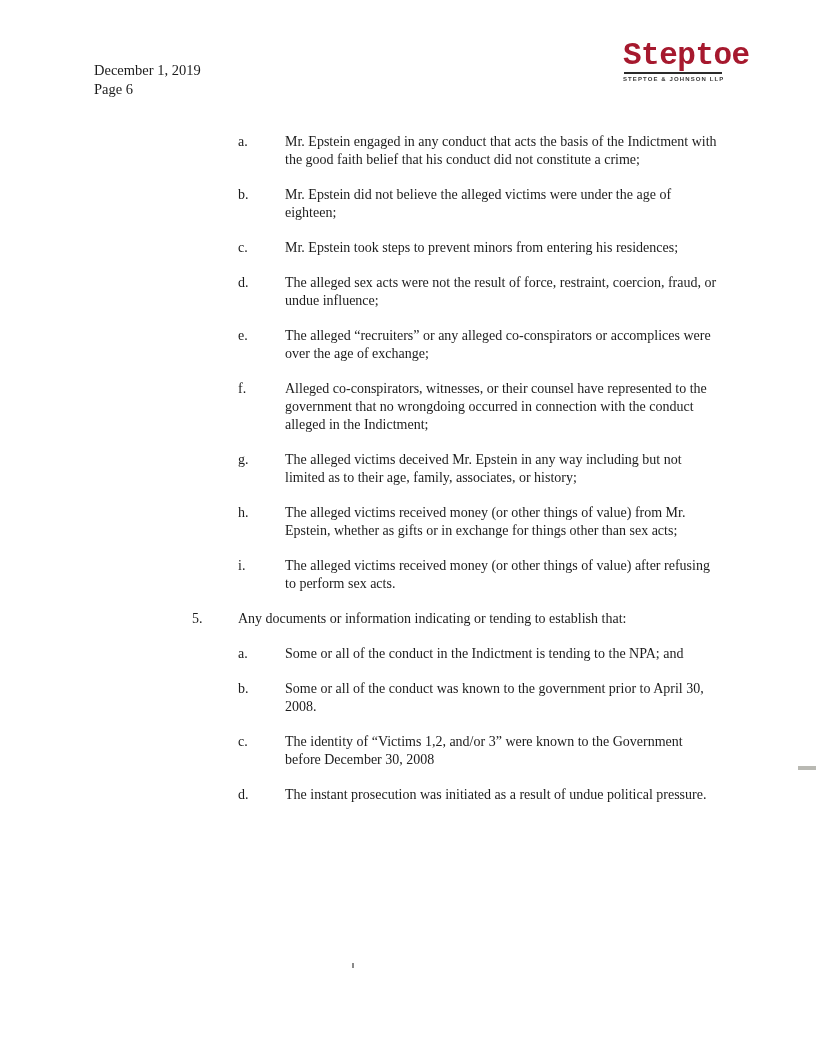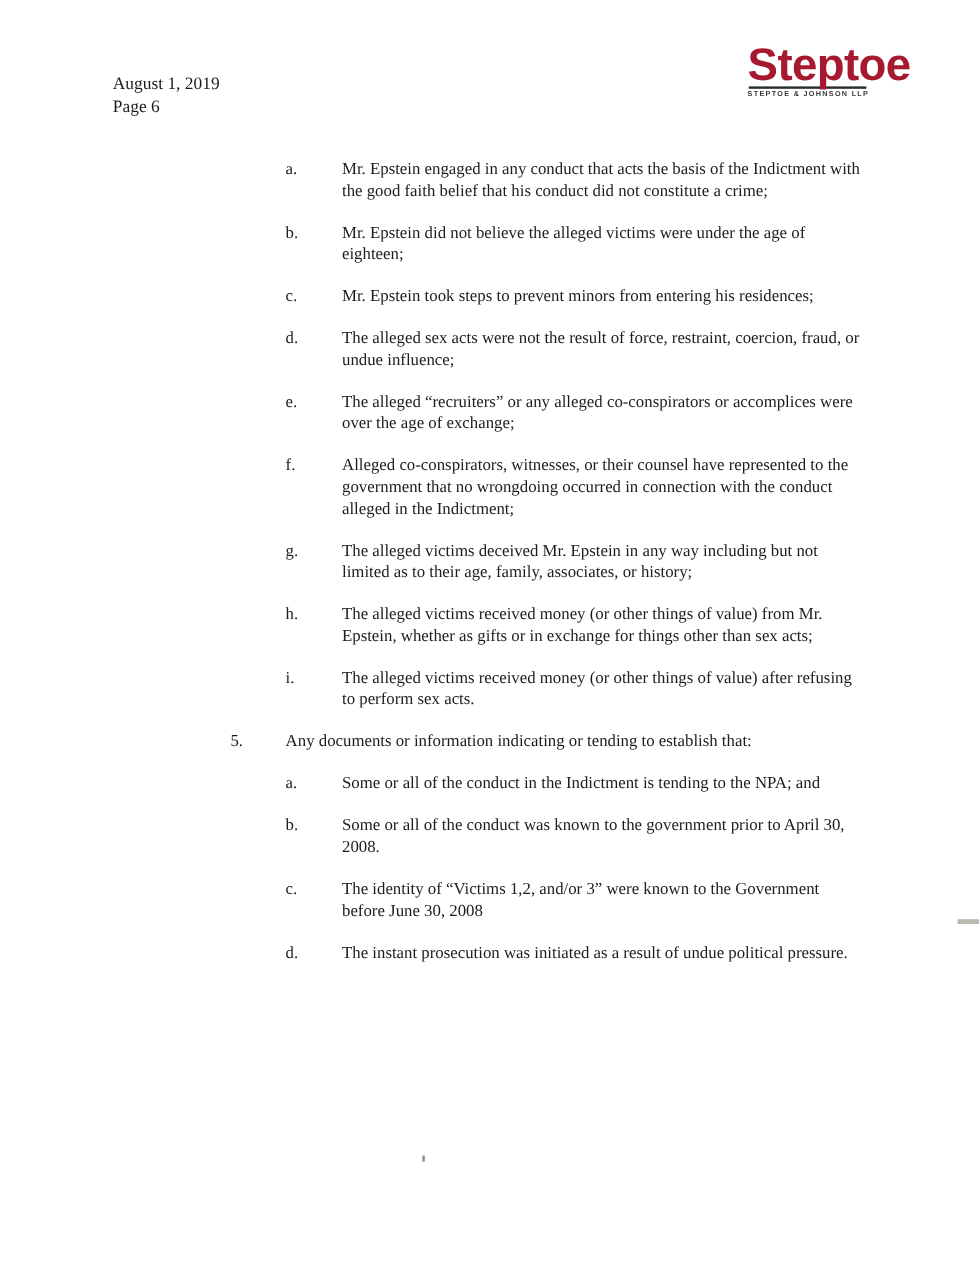--- a/index.html
+++ b/index.html
@@ -27,23 +27,23 @@
   }
   
   .logo {
     position: absolute;
     left: 623px;
     top: 40px;
     width: 100px;
     text-align: center;
   }
   .logo-wordmark {
-    font-family: Liberation Sans, sans-serif;
+    font-family: Liberation Mono, monospace;
     font-weight: bold;
-    font-size: 38px;
+    font-size: 31px;
     line-height: 31px;
     color: #A6192E;
     letter-spacing: -0.5px;
   }
   .logo-rule {
     height: 2px;
     background: #2b2b2b;
     margin: 1px 1px 2px 1px;
   }
   .logo-subtext {
@@ -100,21 +100,21 @@
     height: 4px;
     background: #b9b9b3;
   }
 </style>
 </head>
 <body>
 
 <div class="page">
 
   <div class="header-block">
-    <div>August 1, 2019</div>
+    <div>December 1, 2019</div>
     <div>Page 6</div>
   </div>
 
   <div class="logo">
     <div class="logo-wordmark">Steptoe</div>
     <div class="logo-rule"></div>
     <div class="logo-subtext">STEPTOE &amp; JOHNSON LLP</div>
   </div>
 
   <div class="content">
@@ -164,21 +164,21 @@
     <div class="row">
       <span class="marker">a.</span>
       <span class="text">Some or all of the conduct in the Indictment is tending to the NPA; and</span>
     </div>
     <div class="row">
       <span class="marker">b.</span>
       <span class="text">Some or all of the conduct was known to the government prior to April 30, 2008.</span>
     </div>
     <div class="row">
       <span class="marker">c.</span>
-      <span class="text">The identity of “Victims 1,2, and/or 3” were known to the Government before June 30, 2008</span>
+      <span class="text">The identity of “Victims 1,2, and/or 3” were known to the Government before December 30, 2008</span>
     </div>
     <div class="row">
       <span class="marker">d.</span>
       <span class="text">The instant prosecution was initiated as a result of undue political pressure.</span>
     </div>
 
   </div>
 
   <div class="speck"></div>
   <div class="edge-dash"></div>

